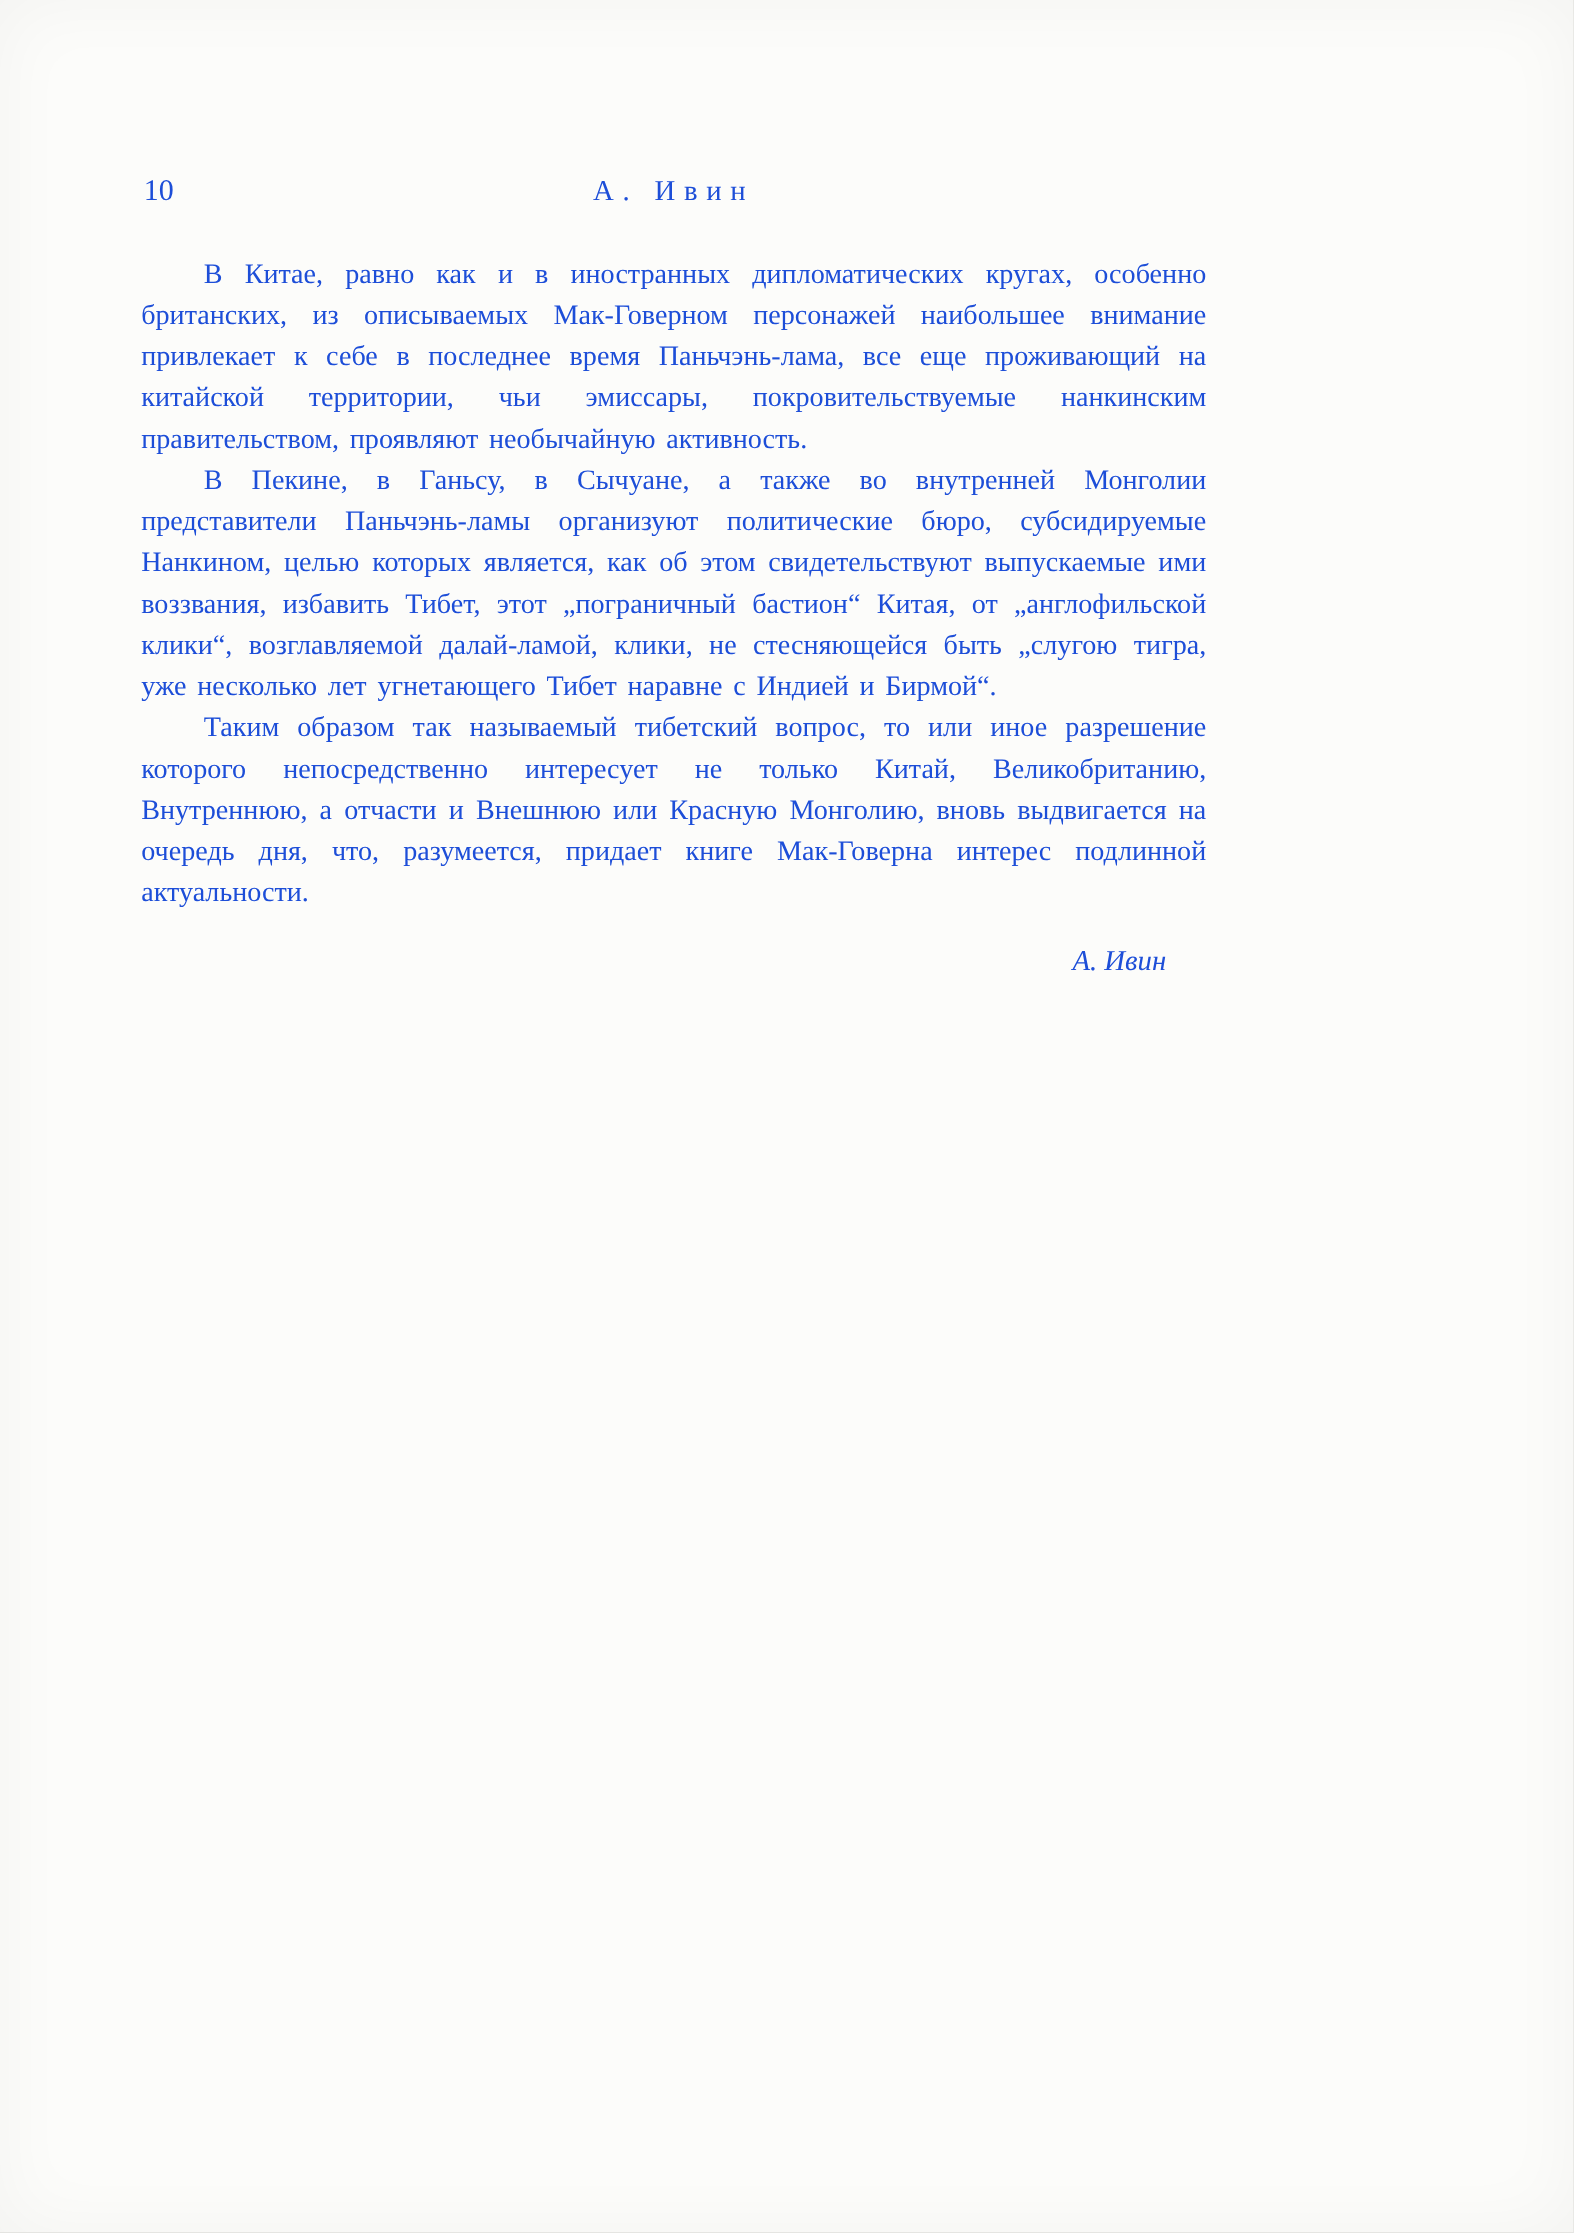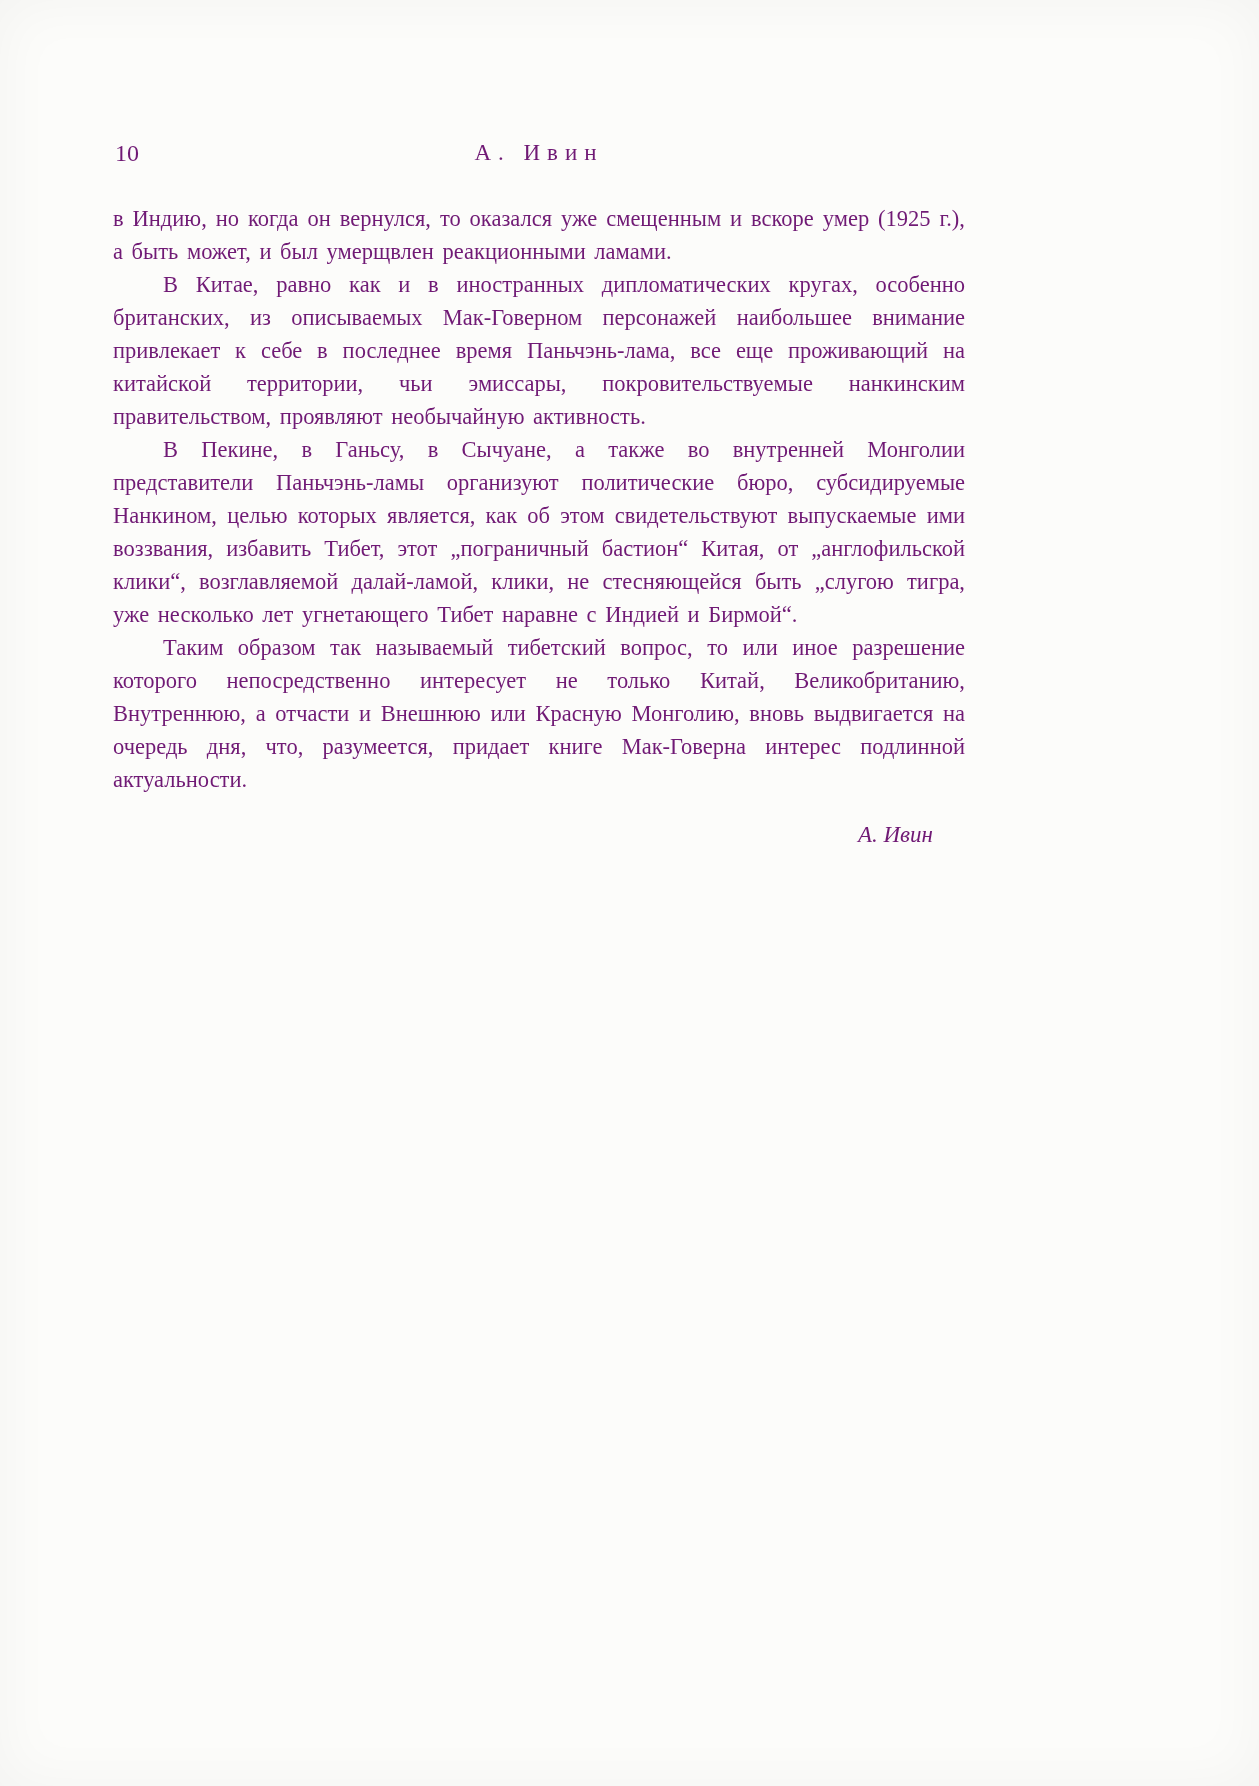--- a/index.html
+++ b/index.html
@@ -8,21 +8,21 @@
     background: #d8d8d4;
   }
   .page {
     position: relative;
     width: 1259px;
     height: 1786px;
     margin: 0 auto;
     background: #fcfcfa;
     box-shadow: inset 0 0 60px rgba(0,0,0,0.04);
     font-family: "Liberation Serif", "DejaVu Serif", serif;
-    color: #701a75;
+    color: #1d4ed8;
     overflow: hidden;
     text-decoration: underline;
   }
   .content {
     position: absolute;
     left: 113px;
     top: 140px;
     width: 852px;
   }
   .header-row {
@@ -68,21 +68,20 @@
 
 <div class="page">
   <div class="content">
 
     <div class="header-row">
       <span class="page-number">10</span>
       <span class="running-head">А. Ивин</span>
     </div>
 
     <div class="body-text">
-      <p>в Индию, но когда он вернулся, то оказался уже смещенным и вскоре умер (1925 г.), а быть может, и был умерщвлен реакционными ламами.</p>
       <p class="indent">В Китае, равно как и в иностранных дипломатических кругах, особенно британских, из описываемых Мак-Говерном персонажей наибольшее внимание привлекает к себе в последнее время Паньчэнь-лама, все еще проживающий на китайской территории, чьи эмиссары, покровительствуемые нанкинским правительством, проявляют необычайную активность.</p>
       <p class="indent">В Пекине, в Ганьсу, в Сычуане, а также во внутренней Монголии представители Паньчэнь-ламы организуют политические бюро, субсидируемые Нанкином, целью которых является, как об этом свидетельствуют выпускаемые ими воззвания, избавить Тибет, этот „пограничный бастион“ Китая, от „англофильской клики“, возглавляемой далай-ламой, клики, не стесняющейся быть „слугою тигра, уже несколько лет угнетающего Тибет наравне с Индией и Бирмой“.</p>
       <p class="indent">Таким образом так называемый тибетский вопрос, то или иное разрешение которого непосредственно интересует не только Китай, Великобританию, Внутреннюю, а отчасти и Внешнюю или Красную Монголию, вновь выдвигается на очередь дня, что, разумеется, придает книге Мак-Говерна интерес подлинной актуальности.</p>
     </div>
 
     <div class="signature">А. Ивин</div>
 
   </div>
 </div>
 

